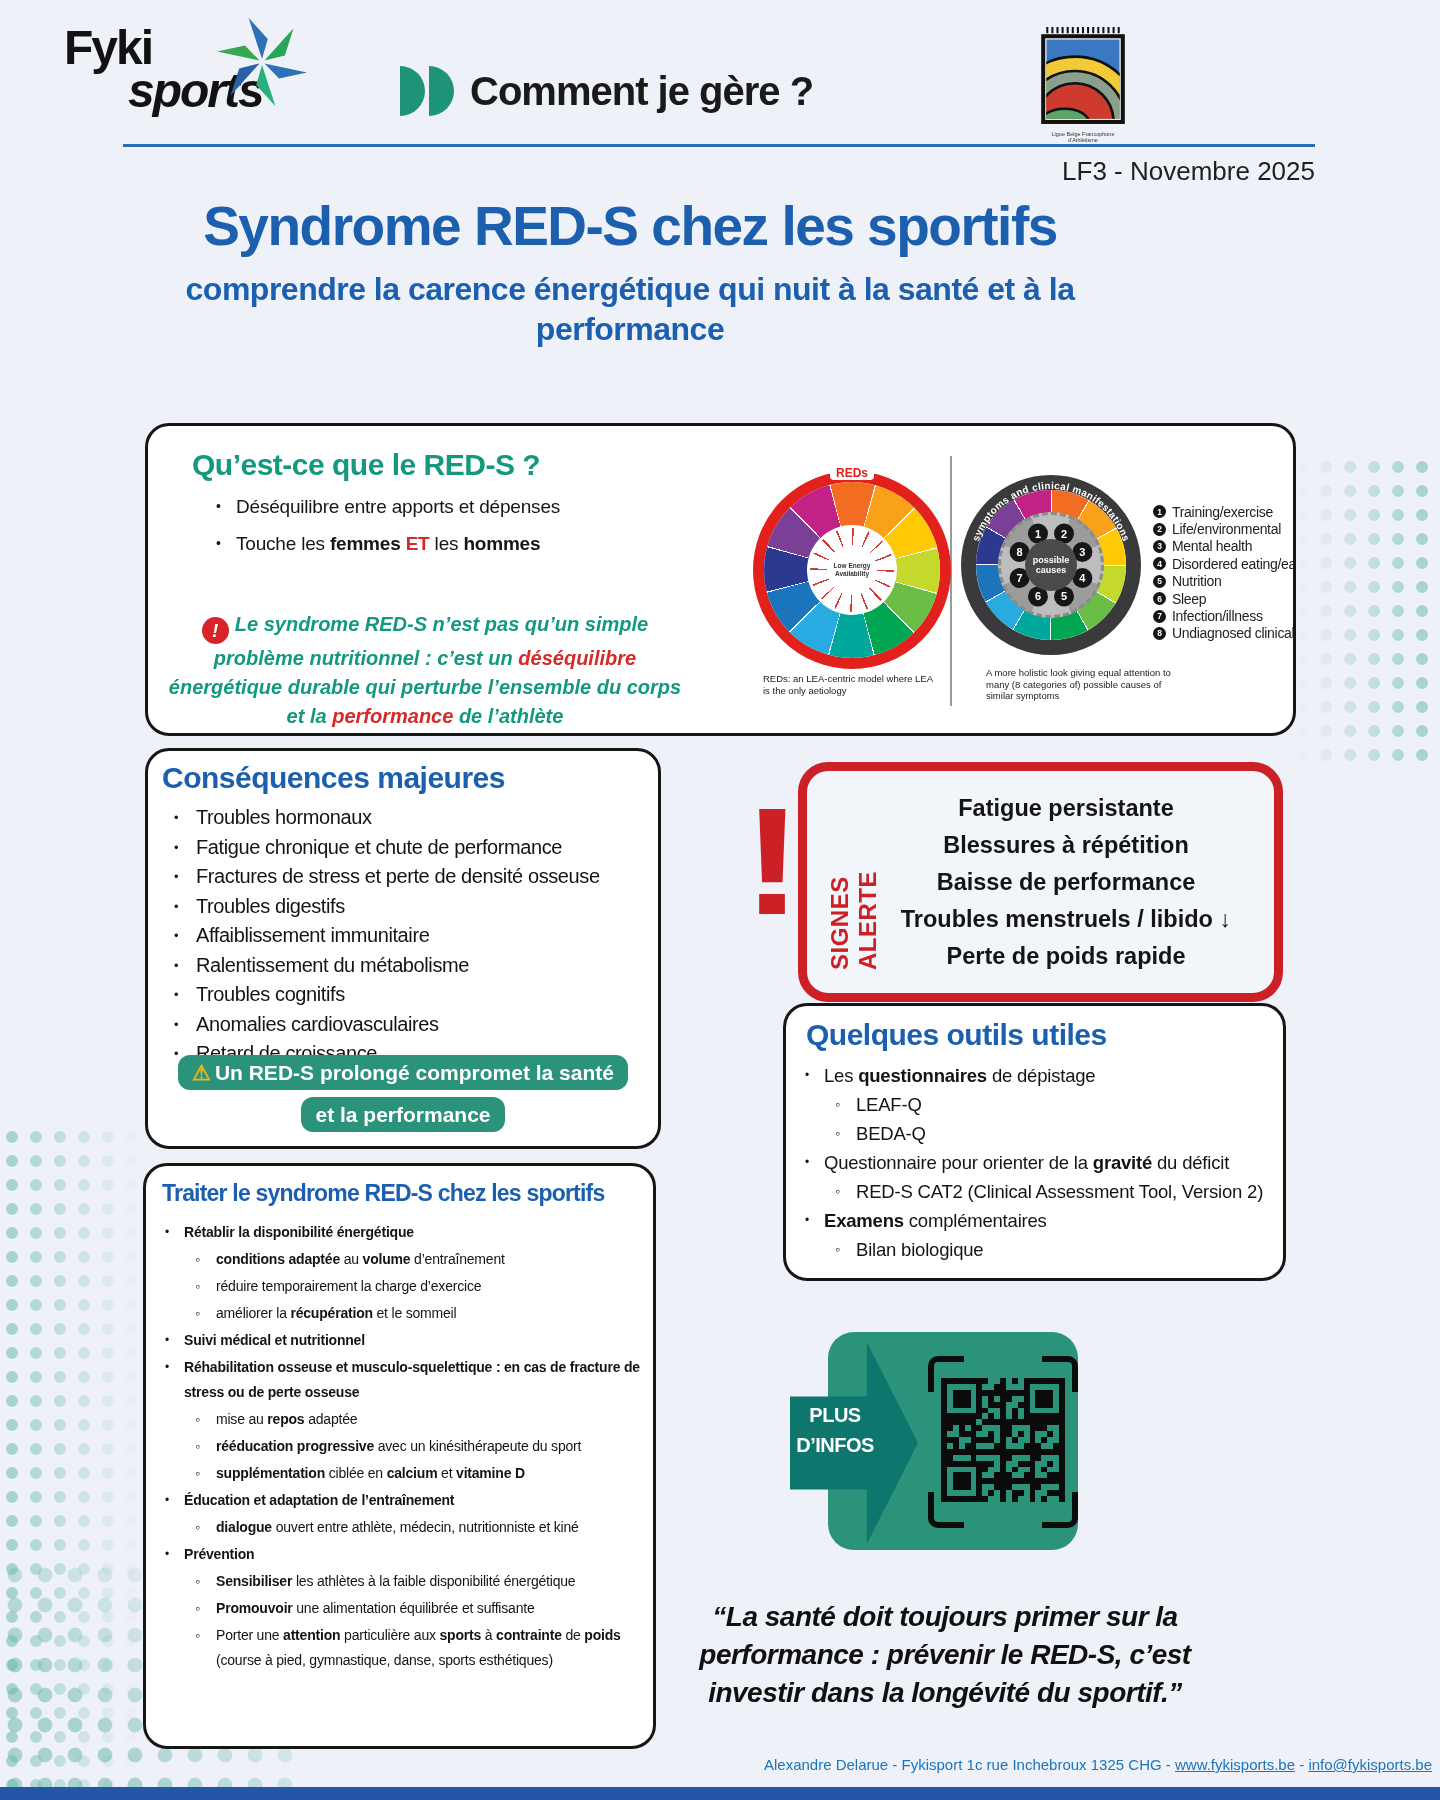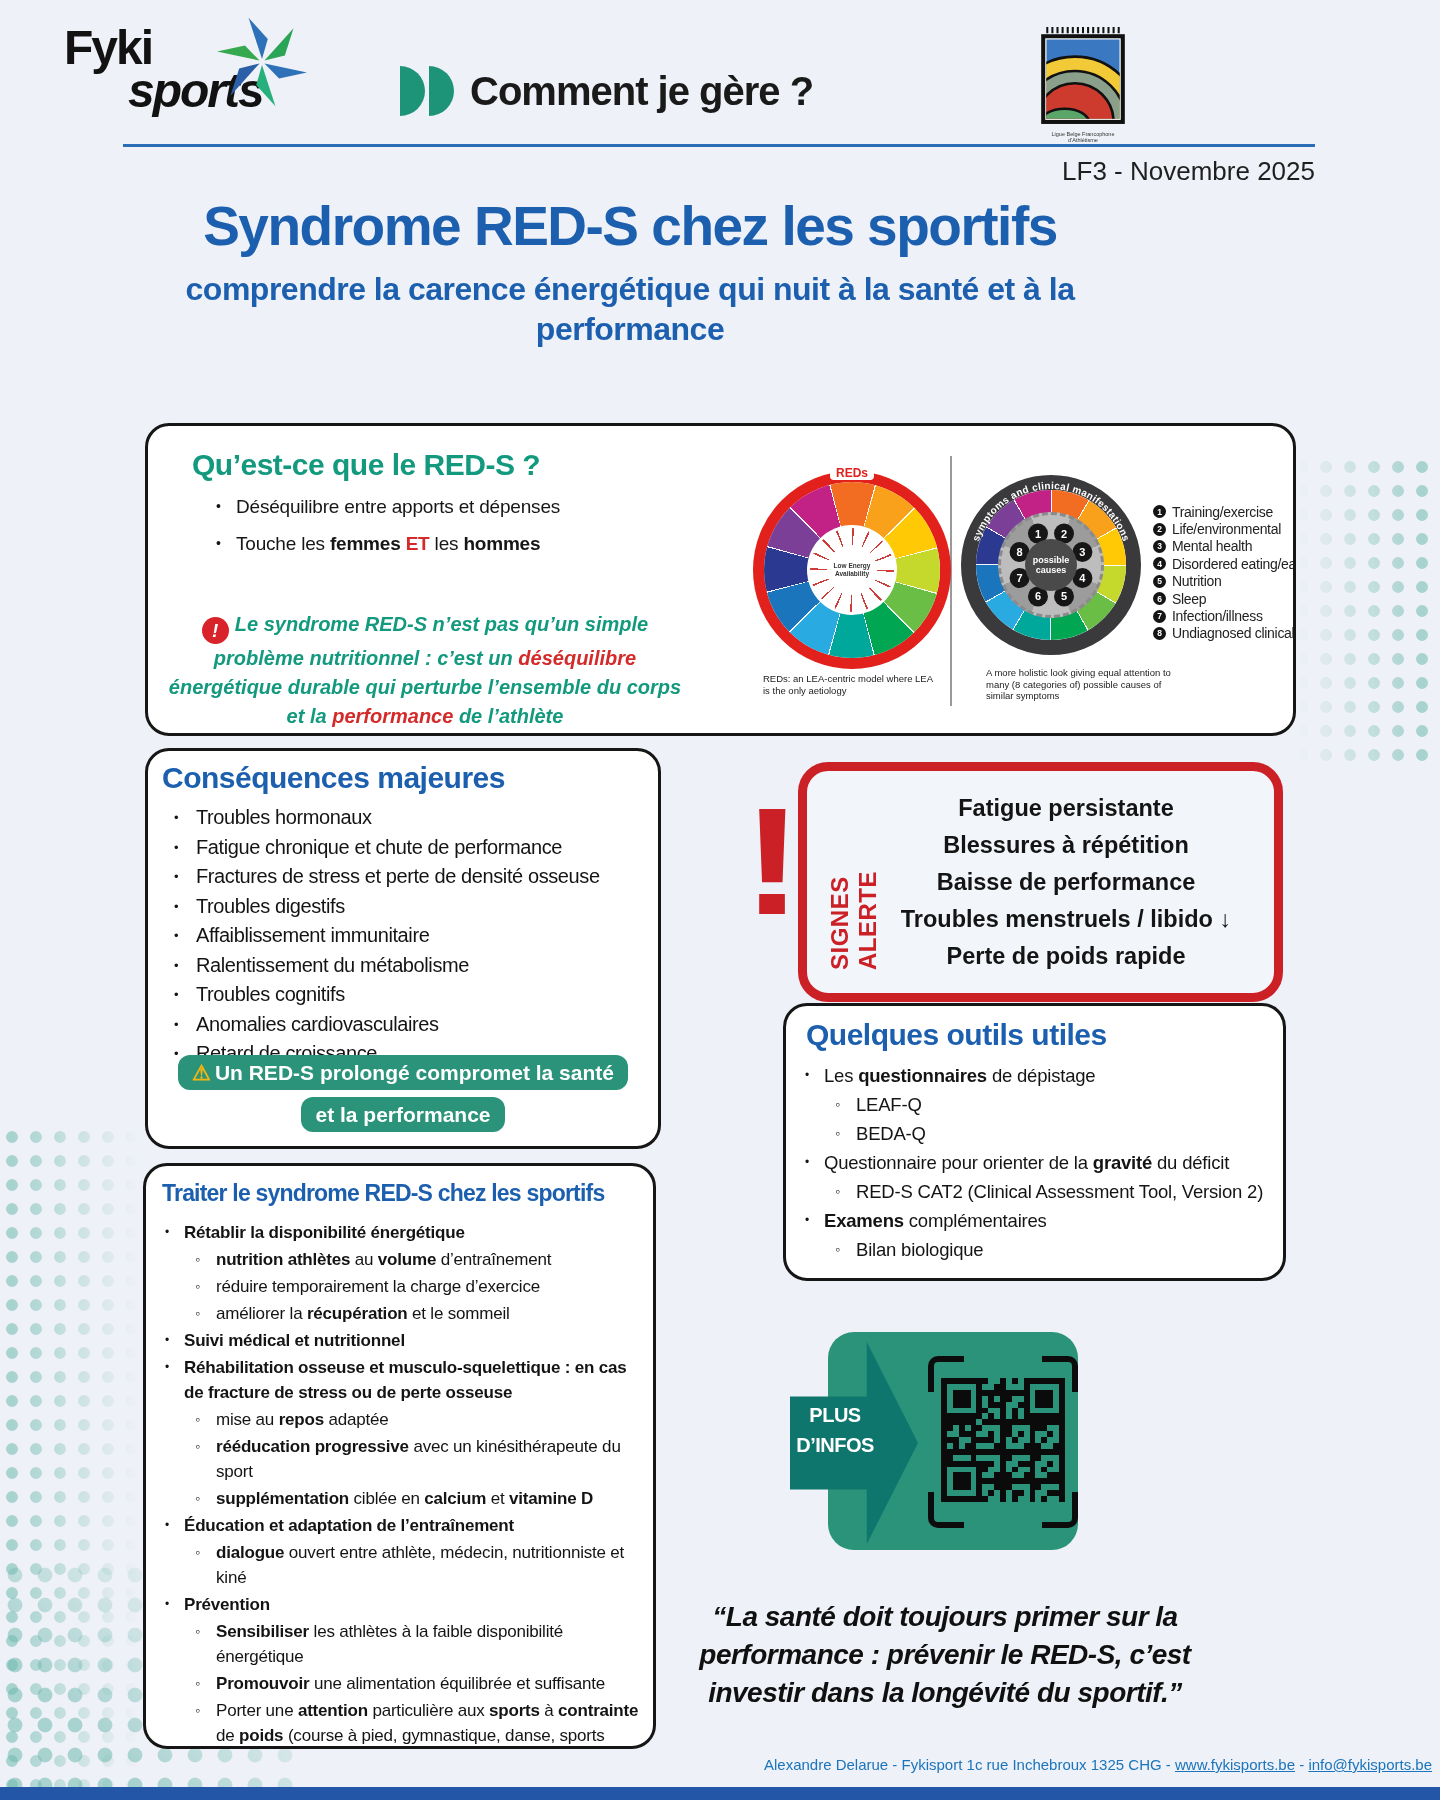--- a/index.html
+++ b/index.html
@@ -123,21 +123,21 @@
     writing-mode:vertical-rl;transform:rotate(180deg);font-size:24px;font-weight:800;color:#cb2026;letter-spacing:.5px;}
   .alert-items{left:878px;top:790px;width:376px;}
   .alert-line{font-size:23.5px;font-weight:800;line-height:37px;text-align:center;white-space:nowrap;color:#141414;}
   
   #toolsbox{left:783px;top:1003px;width:497px;height:272px;}
   .b3-title{left:20px;top:12px;font-size:30px;}
   .b3-list{position:absolute;left:14px;top:56px;width:470px;font-size:18.5px;line-height:27px;letter-spacing:-0.2px;}
   
   #treatbox{left:143px;top:1163px;width:507px;height:580px;}
   .b4-title{left:16px;top:14px;font-size:23px;letter-spacing:-0.8px;}
-  .b4-list{position:absolute;left:14px;top:54px;width:482px;font-size:17px;line-height:25px;letter-spacing:-0.2px;}
+  .b4-list{position:absolute;left:14px;top:54px;width:482px;font-size:14px;line-height:25px;letter-spacing:-0.2px;}
   
   .olist .row{position:relative;margin-bottom:2px;}
   .olist .lv1{padding-left:24px;}
   .olist .lv1::before{content:"•";position:absolute;left:5px;font-size:12px;}
   .olist .lv2{padding-left:56px;}
   .olist .lv2::before{content:"◦";position:absolute;left:35px;font-size:14px;font-weight:700;}
   
   .qr-panel{left:828px;top:1332px;width:250px;height:218px;background:#2a9379;border-radius:26px;}
   .qr-arrow{left:790px;top:1342px;width:128px;height:202px;background:#0f766e;
     clip-path:polygon(0 27%,60% 27%,60% 0,100% 50%,60% 100%,60% 73%,0 73%);}
@@ -364,21 +364,21 @@
         <div class="row lv1"><span><span class="b">Examens</span><span> complémentaires</span></span></div>
         <div class="row lv2"><span><span>Bilan biologique</span></span></div>
       </div>
   </div>
 
   <div class="box" id="treatbox">
     <div class="box-title b4-title">Traiter le syndrome RED-S chez les sportifs</div>
     <div class="b4-list olist">
 
     <div class="row lv1"><span><span class="b">Rétablir la disponibilité énergétique</span></span></div>
-        <div class="row lv2"><span><span class="b">nutrition athlètes</span><span> au </span><span class="b">volume</span><span> d’entraînement</span></span></div>
+        <div class="row lv2"><span><span class="b">conditions adaptée</span><span> au </span><span class="b">volume</span><span> d’entraînement</span></span></div>
         <div class="row lv2"><span><span>réduire temporairement la charge d’exercice</span></span></div>
         <div class="row lv2"><span><span>améliorer la </span><span class="b">récupération</span><span> et le sommeil</span></span></div>
         <div class="row lv1"><span><span class="b">Suivi médical et nutritionnel</span></span></div>
         <div class="row lv1"><span><span class="b">Réhabilitation osseuse et musculo-squelettique : en cas de fracture de stress ou de perte osseuse</span></span></div>
         <div class="row lv2"><span><span>mise au </span><span class="b">repos</span><span> adaptée</span></span></div>
         <div class="row lv2"><span><span class="b">rééducation progressive</span><span> avec un kinésithérapeute du sport</span></span></div>
         <div class="row lv2"><span><span class="b">supplémentation</span><span> ciblée en </span><span class="b">calcium</span><span> et </span><span class="b">vitamine D</span></span></div>
         <div class="row lv1"><span><span class="b">Éducation et adaptation de l’entraînement</span></span></div>
         <div class="row lv2"><span><span class="b">dialogue</span><span> ouvert entre athlète, médecin, nutritionniste et kiné</span></span></div>
         <div class="row lv1"><span><span class="b">Prévention</span></span></div>

